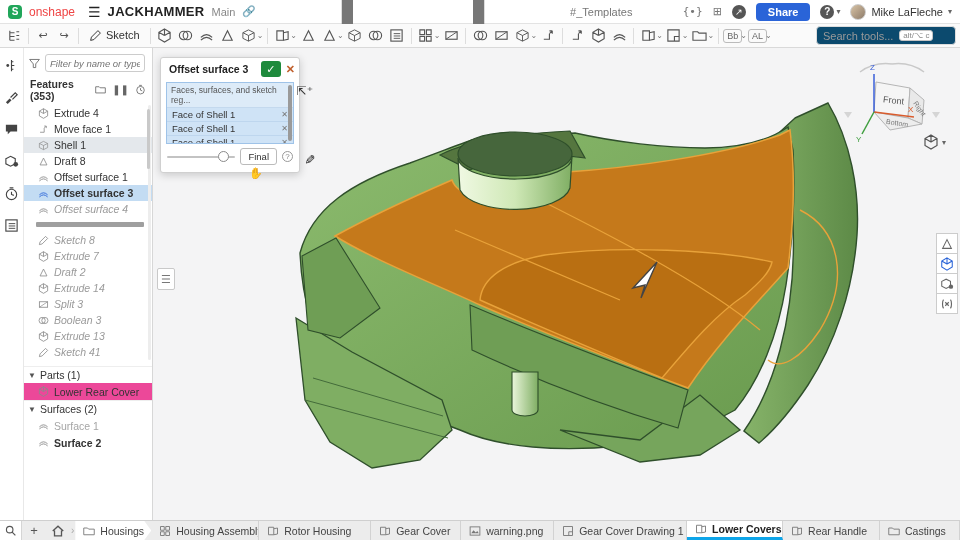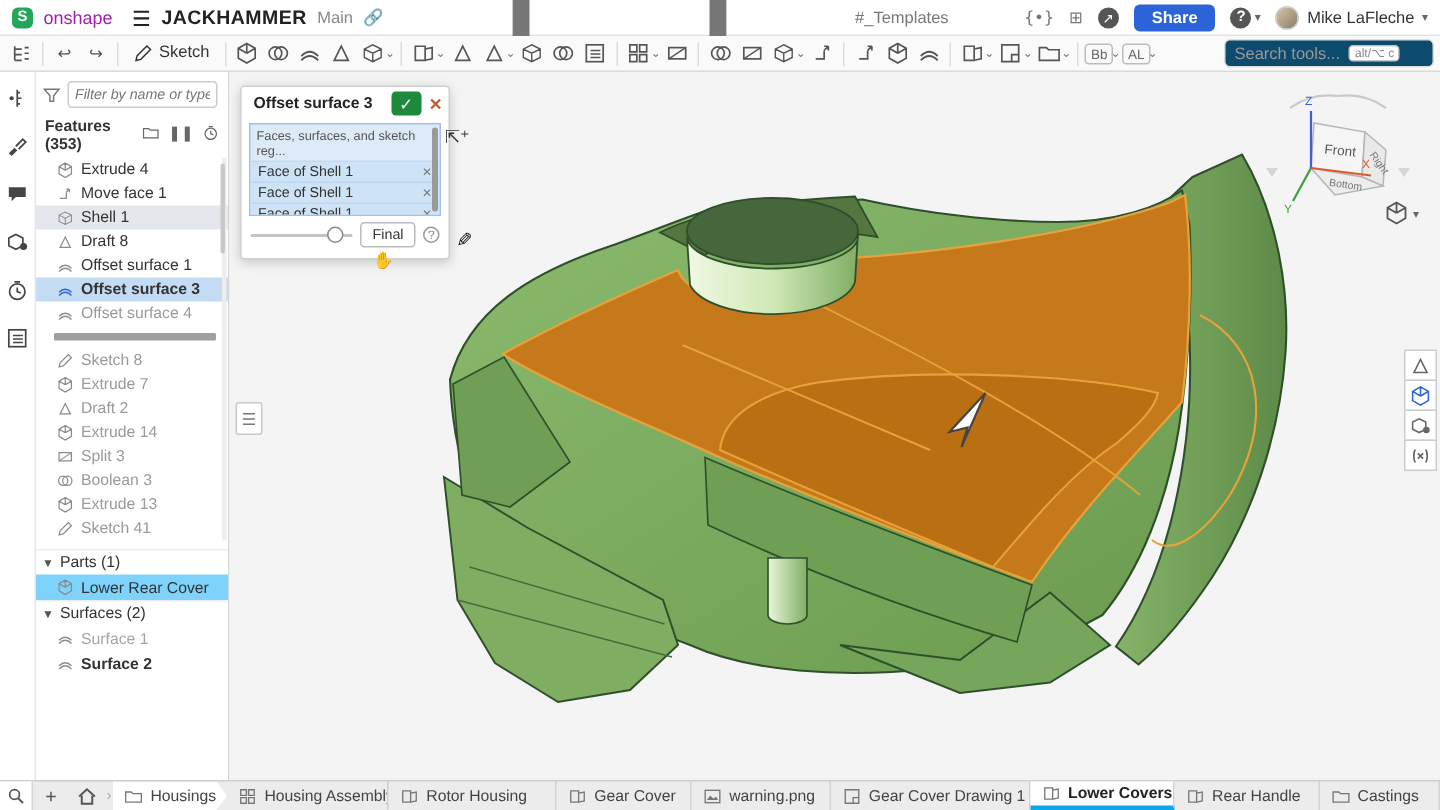--- a/index.html
+++ b/index.html
@@ -4,21 +4,21 @@
 <style>
   * { margin:0; padding:0; box-sizing:border-box; }
   html,body { width:960px; height:540px; overflow:hidden; background:#fff;
     font-family:"Liberation Sans", sans-serif; font-size:11px; color:#333; }
 
   
   #topbar { position:absolute; left:0; top:0; width:960px; height:24px; background:#fff;
     border-bottom:1px solid #e3e3e3; display:flex; align-items:center; padding:0 8px; gap:7px; }
   .logo-mark { width:14px; height:14px; border-radius:4px; background:#21a65a; color:#fff;
     font-weight:bold; font-size:10px; display:flex; align-items:center; justify-content:center; }
-  .logo-text { font-size:12px; color:#a21caf; }
+  .logo-text { font-size:12px; color:#ef4444; }
   .hamburger { font-size:14px; color:#222; margin-left:6px; cursor:pointer; }
   .doc-title { font-weight:bold; font-size:13px; color:#222; letter-spacing:.3px; }
   .ws-name { color:#888; font-size:11px; }
   .tb-ico { color:#777; font-size:11px; }
   .path-text { color:#777; }
   #topbar-right { margin-left:auto; display:flex; align-items:center; gap:10px; }
   .share-btn { background:#2a64d8; color:#fff; border:none; border-radius:4px;
     padding:3px 12px; font-size:11px; font-weight:bold; cursor:pointer; }
   .help-circ { width:14px; height:14px; border-radius:50%; background:#555; color:#fff;
     font-size:10px; font-weight:bold; display:flex; align-items:center; justify-content:center; }
@@ -60,29 +60,29 @@
   .feat-head .fh-label { font-weight:bold; font-size:10.5px; color:#333; }
   .fh-icons { margin-left:auto; display:flex; gap:6px; color:#666; }
   .fh-icons span { cursor:pointer; font-size:10px; }
   .flist { position:relative; }
   .f-item { display:flex; align-items:center; gap:5px; height:16px; padding-left:14px;
     font-size:10.5px; color:#333; cursor:pointer; white-space:nowrap; }
   .f-item .fi { width:11px; height:11px; flex:0 0 auto; color:#8a8a8a; }
   .f-item .fi svg { width:11px; height:11px; }
   .st-hl { background:#e4e8ec; }
   .st-sel { background:#c3dcf3; font-weight:bold; }
-  .st-sup { color:#9a9a9a; }
+  .st-sup { color:#9a9a9a; font-style:italic; }
   .rollback { height:5px; background:#9f9f9f; margin:5px 8px 5px 12px; border-radius:1px; cursor:pointer; }
   .sec-head { display:flex; align-items:center; gap:4px; height:17px; padding-left:4px;
     font-size:10.5px; color:#333; border-top:1px solid #eee; cursor:pointer; }
   .sec-caret { font-size:8px; color:#555; }
   .p-item { display:flex; align-items:center; gap:5px; height:17px; padding-left:14px; font-size:10.5px; cursor:pointer; }
   .p-item .fi { width:11px; height:11px; color:#8a8a8a; }
   .p-item .fi svg { width:11px; height:11px; }
-  .p-sel { background:#7dd3fc; }
+  .p-sel { background:#ec4899; }
   .p-hidden { color:#a5a5a5; }
   .p-bold { font-weight:bold; }
   .scrolltrack { position:absolute; right:1px; top:0; width:3px; height:255px; background:#ededed; border-radius:2px; }
   .scrollthumb { position:absolute; right:1px; top:4px; width:3px; height:60px; background:#c9c9c9; border-radius:2px; }
 
   
   #canvas { position:absolute; left:153px; top:48px; width:807px; height:472px; background:#f4f4f5; }
   #collapse-handle { position:absolute; left:4px; top:220px; width:18px; height:22px; background:#fff;
     border:1px solid #c9c9c9; border-radius:2px; display:flex; align-items:center; justify-content:center;
     color:#777; font-size:11px; cursor:pointer; }

